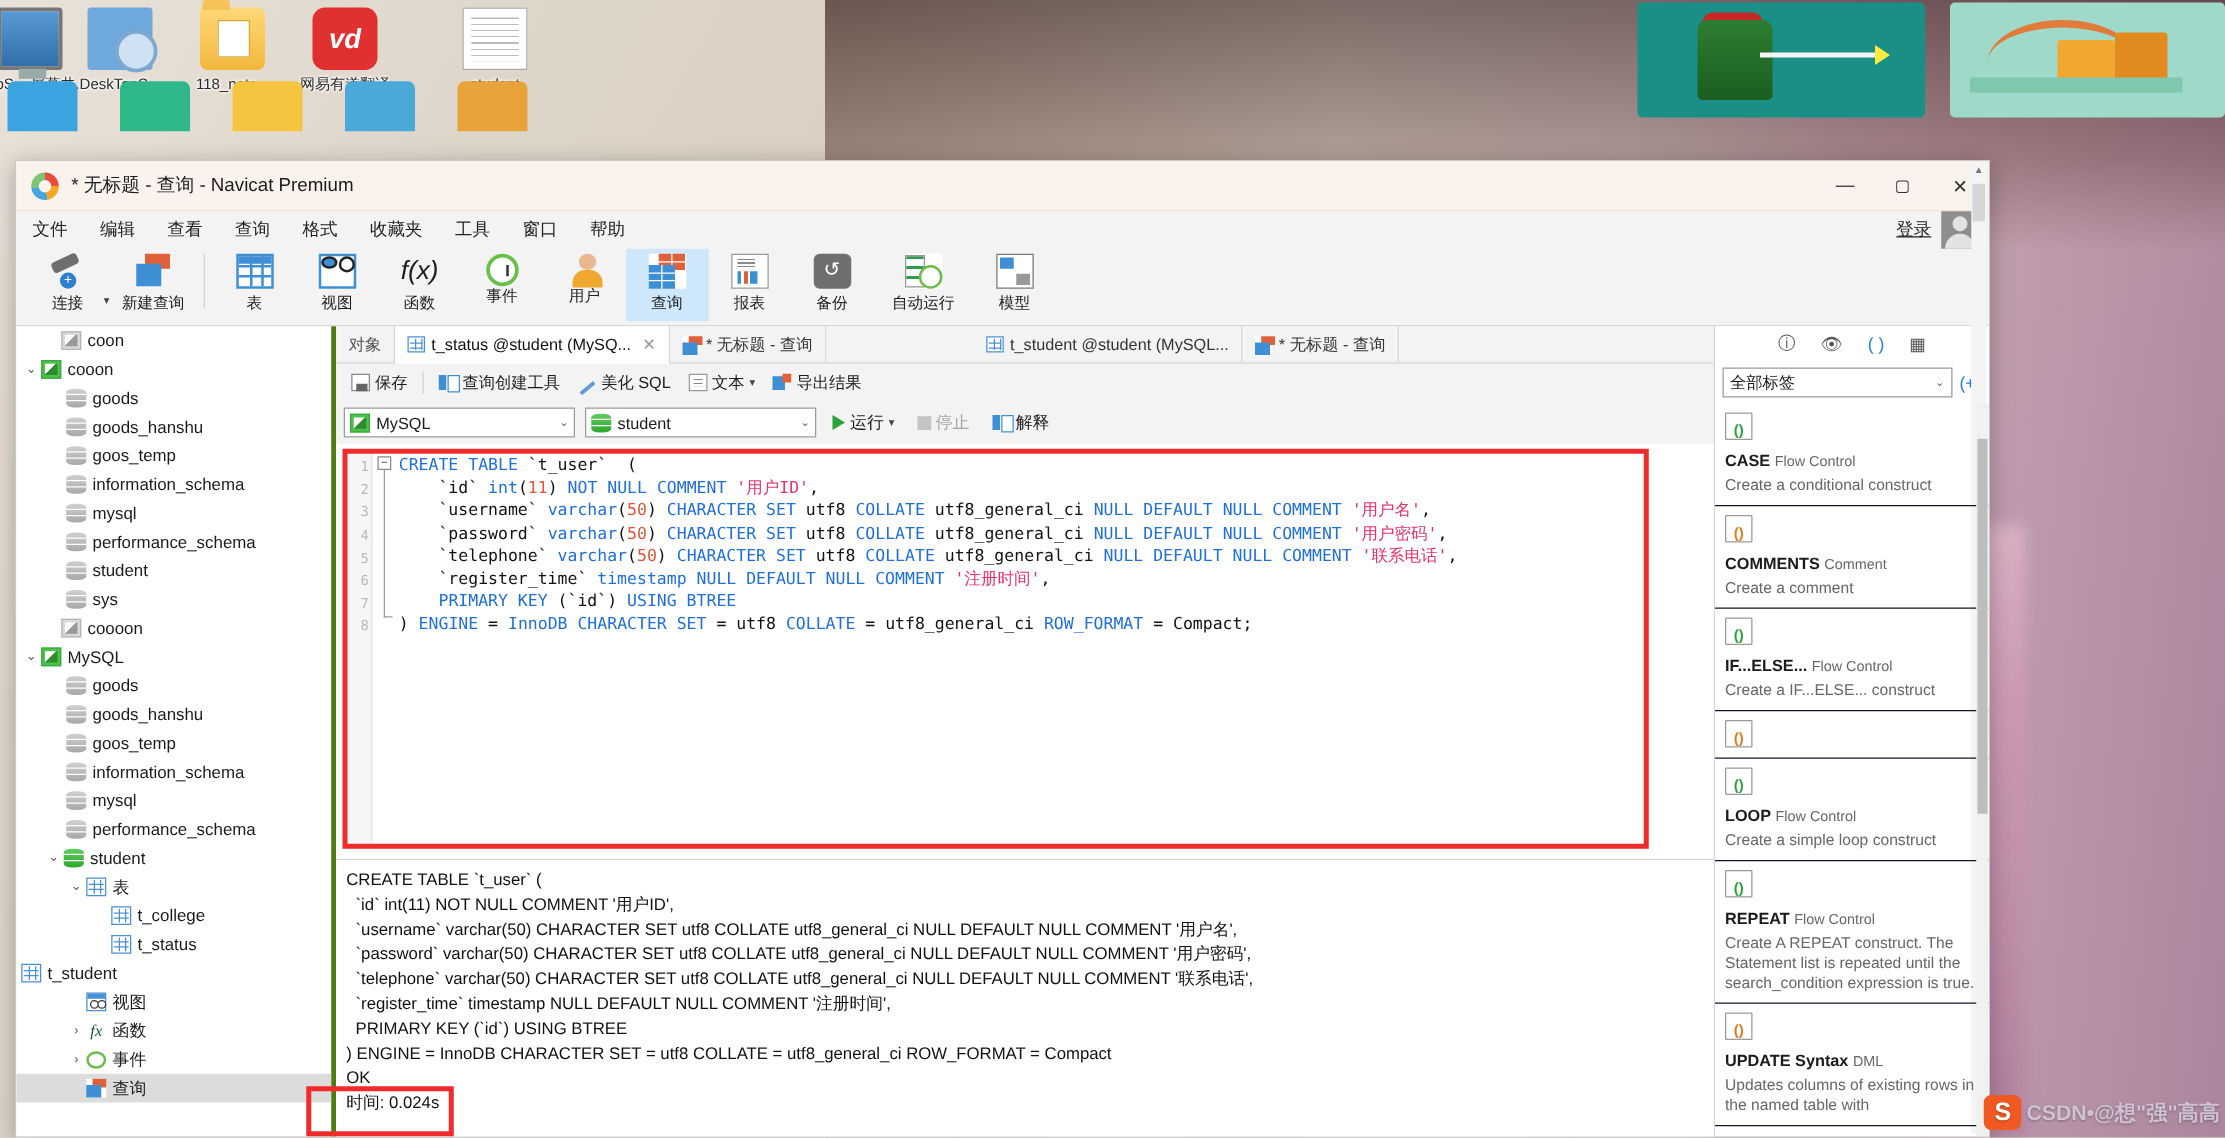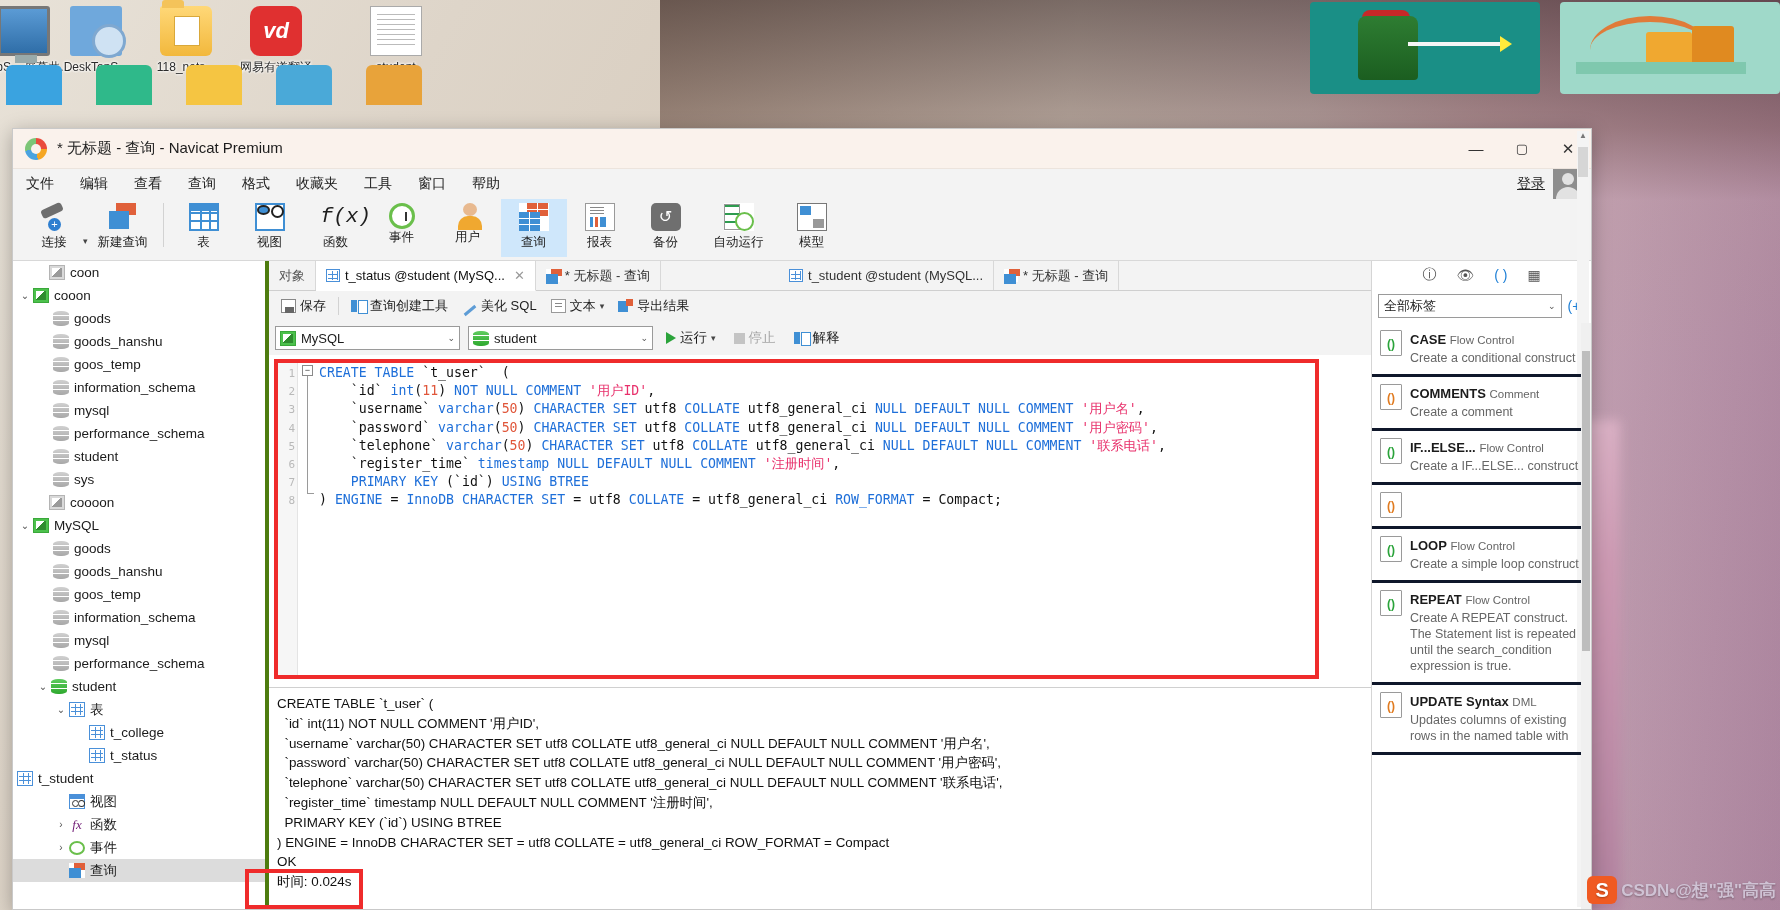--- a/index.html
+++ b/index.html
@@ -111,21 +111,21 @@
   .icn-grid { background:#fff; border:2px solid #3f8fd4; }
   .icn-grid:before{content:"";position:absolute;inset:0;
     background:
       linear-gradient(#3f8fd4,#3f8fd4) 0 7px/100% 2px no-repeat,
       linear-gradient(#3f8fd4,#3f8fd4) 0 15px/100% 2px no-repeat,
       linear-gradient(#3f8fd4,#3f8fd4) 9px 0/2px 100% no-repeat,
       linear-gradient(#3f8fd4,#3f8fd4) 18px 0/2px 100% no-repeat;}
   .icn-grid.hdr:after{content:"";position:absolute;left:0;top:0;right:0;height:6px;background:#3f8fd4;}
   .icn-view:after{content:"";position:absolute;left:3px;bottom:1px;width:9px;height:9px;border:2px solid #222;border-radius:50%;background:#fff;}
   .icn-view:before{content:"";position:absolute;left:14px;bottom:1px;width:9px;height:9px;border:2px solid #222;border-radius:50%;background:#fff;z-index:2;}
-  .icn-fx { font-family:Liberation Mono, monospace; font-style:italic; font-size:21px; color:#1d1d1d; line-height:28px;}
+  .icn-fx { font-family:Liberation Sans, sans-serif; font-style:italic; font-size:21px; color:#1d1d1d; line-height:28px;}
   .icn-clock{width:26px;height:26px;border-radius:50%;border:3px solid #6abf4b;background:#fff;margin:0 auto;}
   .icn-clock:after{content:"";position:absolute;left:13px;top:6px;width:2px;height:9px;background:#333;}
   .icn-user{width:24px;height:26px;margin:0 auto;}
   .icn-user:before{content:"";position:absolute;left:7px;top:0;width:14px;height:13px;border-radius:50%;background:#e8b98f;}
   .icn-user:after{content:"";position:absolute;left:2px;top:13px;width:24px;height:14px;border-radius:10px 10px 0 0;background:#f0a830;}
   .icn-query{background:#fff;}
   .icn-query:before{content:"";position:absolute;left:8px;top:0;width:21px;height:13px;background:#e0603a;
     background-image:linear-gradient(#fff,#fff),linear-gradient(#fff,#fff);
     background-size:100% 1px,1px 100%;background-position:0 6px,10px 0;background-repeat:no-repeat;}
   .icn-query:after{content:"";position:absolute;left:0;top:9px;width:21px;height:19px;background:#3f8fd4;
@@ -178,21 +178,21 @@
   .ic-tbl { background:#fff; border:1px solid #4a90d9; }
   .ic-tbl:after{content:"";position:absolute;inset:1px;
     background: linear-gradient(#4a90d9,#4a90d9) 0 3px/100% 1px no-repeat,
                 linear-gradient(#4a90d9,#4a90d9) 0 7px/100% 1px no-repeat,
                 linear-gradient(#4a90d9,#4a90d9) 4px 0/1px 100% no-repeat,
                 linear-gradient(#4a90d9,#4a90d9) 9px 0/1px 100% no-repeat;}
   .ic-vw { background:#fff;border:1px solid #4a90d9;}
   .ic-vw:before{content:"";position:absolute;left:0;right:0;top:0;height:4px;background:#4a90d9;}
   .ic-vw:after{content:"";position:absolute;left:2px;bottom:1px;width:5px;height:5px;border:1px solid #333;border-radius:50%;
     box-shadow: 6px 0 0 -1px #fff, 6px 0 0 0 #333;}
-  .ic-fn { color:#701a75; font-family:"Liberation Serif",serif; font-style:italic; font-size:13px; text-align:center; line-height:15px;}
+  .ic-fn { color:#14532d; font-family:"Liberation Serif",serif; font-style:italic; font-size:13px; text-align:center; line-height:15px;}
   .ic-ev { border:2px solid #6abf4b; border-radius:50%; width:14px;height:14px;background:#fff;}
   .ic-qy { background:#fff; }
   .ic-qy:before{content:"";position:absolute;left:5px;top:0;width:11px;height:7px;background:#e0603a;}
   .ic-qy:after{content:"";position:absolute;left:0;top:5px;width:12px;height:10px;background:#3f8fd4;}
 
   
   #center { flex: 1; display: flex; flex-direction: column; min-width: 0; background: #f3f3f3; }
   #tabbar { height: 30px; display: flex; align-items: stretch; background: #f3f3f3; border-bottom: 1px solid #cfcfcf; flex:0 0 30px;}
   .tab { display: flex; align-items: center; gap: 5px; padding: 0 10px; font-size: 13px; color: #333;
     border-right: 1px solid #d8d8d8; white-space: nowrap; max-width: 230px; }
@@ -251,21 +251,21 @@
   #okbox{position:absolute;left:232px;bottom:0px;width:118px;height:40px;border:4px solid #ef2b2b;}
 
   
   #rightpanel{width:220px;flex:0 0 220px;background:#fff;border-left:1px solid #d5d5d5;display:flex;flex-direction:column;}
   #rpicons{height:28px;display:flex;align-items:center;justify-content:center;gap:20px;flex:0 0 28px;background:#fff;font-size:14px;color:#555;}
   #rpicons .on{color:#1d7fd6;}
   #rpfilter{height:34px;display:flex;align-items:center;gap:6px;padding:0 6px;flex:0 0 34px;}
   #rpsel{flex:1;height:24px;border:1px solid #9a9a9a;background:#fff;display:flex;align-items:center;padding:0 5px;font-size:13px;color:#1b1b1b;}
   #rpsel .chev{margin-left:auto;font-size:9px;color:#555;}
   #rplist{flex:1;overflow:hidden;position:relative;}
-  .snip{display:flex;gap:8px;padding:7px 10px 8px 8px;border-bottom:3px solid #0f172a;}
+  .snip{display:flex;gap:8px;padding:7px 10px 8px 8px;border-bottom:1px solid #0f172a;flex-direction:column;}
   .snip-ic{width:22px;height:26px;flex:0 0 22px;background:#fff;border:1px solid #9a9a9a;position:relative;border-radius:1px;}
   .snip-ic:after{content:"()";position:absolute;inset:0;text-align:center;line-height:26px;font-size:12px;font-weight:bold;}
   .snip-ic.g:after{color:#2aa33a;}
   .snip-ic.o:after{color:#e07b20;}
   .snip-tx{min-width:0;}
   .snip-t{font-size:13px;color:#1b1b1b;}
   .snip-t b{font-weight:bold;}
   .snip-t span{color:#666;font-size:11.5px;}
   .snip-d{font-size:12.5px;color:#666;line-height:16px;margin-top:2px;}
   #rpscroll{position:absolute;right:0;top:0;width:10px;bottom:0;background:#f0f0f0;}

